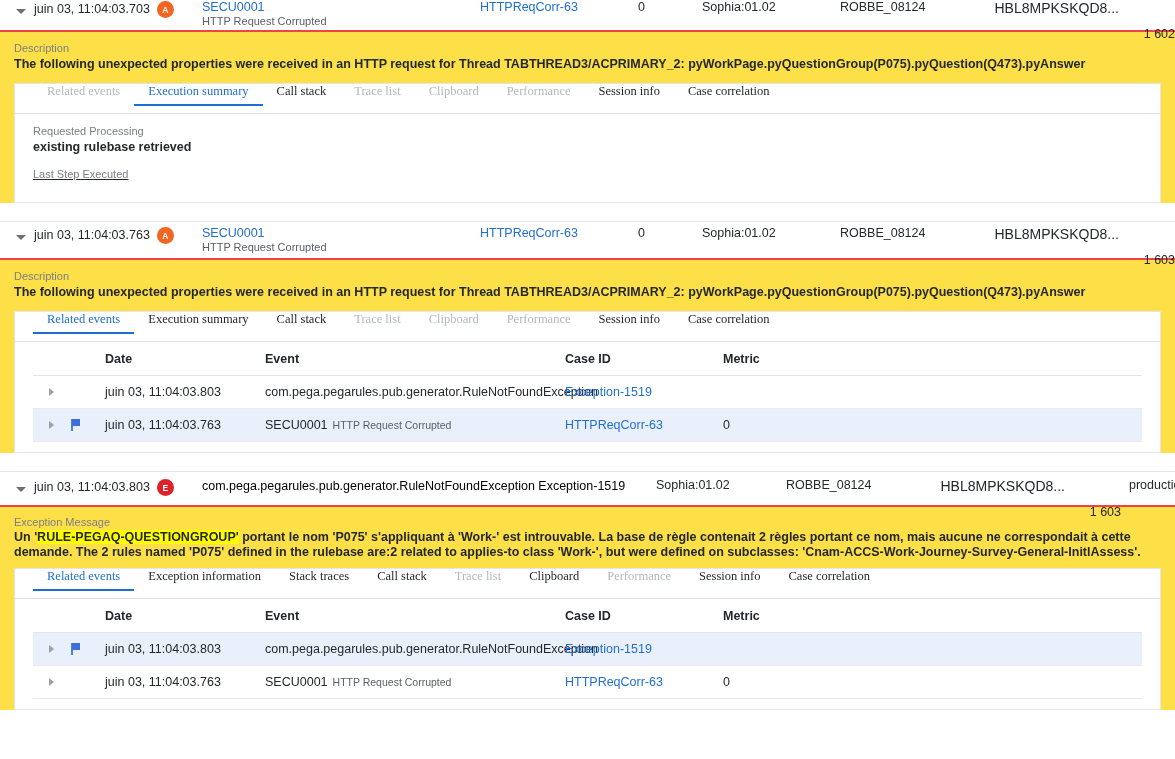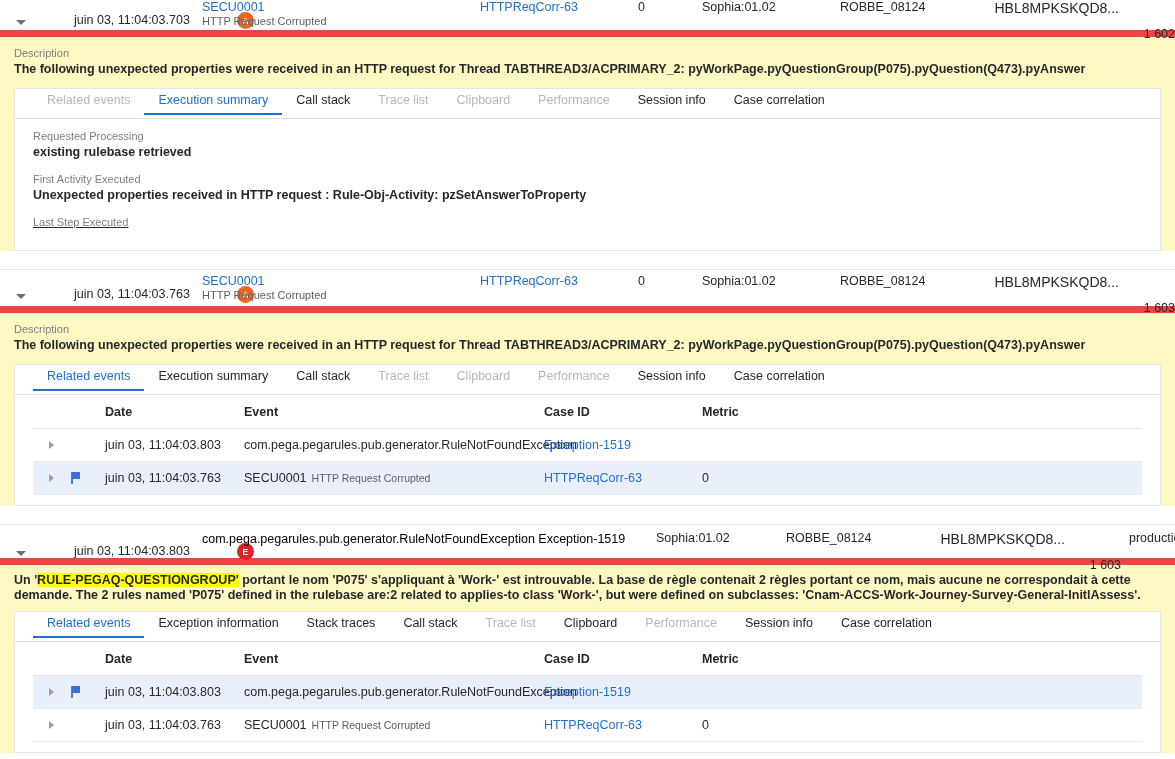--- a/index.html
+++ b/index.html
@@ -21,22 +21,21 @@
     align-items: flex-start;
     height: 36px;
     padding: 0 8px 0 14px;
     background: #fff;
   }
   .er-left {
     display: flex;
     align-items: flex-start;
     width: 172px;
     flex: none;
-    padding-top: 12px;
-    gap: 40px;
+    padding-top: 1px;
   }
   .caret {
     width: 14px; height: 14px;
     margin-right: 6px; margin-top: 3px;
     flex: none;
     position: relative;
   }
   .caret::after {
     content: "";
     position: absolute;
@@ -64,42 +63,43 @@
   .er-case { width: 150px; flex: none; color:#1f6fd0; font-size: 12.5px; padding-left:4px; }
   .er-metric { width: 76px; flex: none; font-size: 12.5px; text-align: left; padding-left: 12px; }
   .er-node { width: 138px; flex: none; font-size: 12.5px; text-align: left; }
   .er-user { width: 142px; flex: none; font-size: 12.5px; text-align: left; }
   .er-thread { width: 137px; flex: none; font-size: 14px; text-align: right; }
   .er-num { width: 56px; flex: none; font-size: 12.5px; text-align: right; margin-top: 27px; }
   .er-env { width: 86px; flex: none; font-size: 12.5px; text-align: left; padding-left: 8px;
             overflow:hidden; white-space: nowrap; }
 
   
-  .detail { background: #fef9c3; border-top: 7px solid #ef4444; padding: 0; }
+  .detail { background: #fde047; border-top: 2px solid #ef4444; padding: 0; }
   .desc-block { padding: 8px 14px 10px 14px; }
   .desc-label { font-size: 11px; color: #7a7f85; line-height: 16px; }
   .desc-text { font-size: 12.5px; color: #25282b; font-weight: bold; line-height: 17px; }
   .exc-label { font-size: 11px; color: #7a7f85; line-height: 15px; }
   .hl { background: #ffff00; }
 
   .panel {
     background: #fff;
     margin: 0 14px 0 14px;
     border: 1px solid #e3e5e8;
     border-bottom: none;
   }
   .panel.last { border-bottom: 1px solid #e3e5e8; }
 
   .tabs {
     display: flex;
-    align-items: center;
+    align-items: flex-start;
     height: 30px;
     padding: 0 18px;
     border-bottom: 1px solid #dfe1e4;
     background: #fff;
+    font-family: Liberation Serif, serif;
   }
   .tab {
     font-size: 12.5px;
     color: #25282b;
     padding: 0 14px 7px 14px;
     line-height: 14px;
     white-space: nowrap;
     position: relative;
     cursor: pointer;
   }
@@ -118,21 +118,21 @@
   .sum-value { font-size: 12.5px; color: #25282b; font-weight: bold; line-height: 16px; }
 
   
   .rtable { background: #fff; padding: 0 18px 10px 18px; }
   .rhead, .rrow { display: flex; align-items: center; }
   .rhead { height: 34px; border-bottom: 1px solid #e3e5e8; }
   .rrow { height: 33px; border-bottom: 1px solid #e9ebed; }
   .rrow.sel { background: #eaf0fb; }
   .c-exp { width: 36px; flex:none; display:flex; align-items:center; justify-content:center; }
   .c-flag { width: 36px; flex:none; display:flex; align-items:center; }
-  .c-date { width: 139px; flex:none; }
+  .c-date { width: 160px; flex:none; }
   .c-event { width: 300px; flex:none; }
   .c-case { width: 158px; flex:none; }
   .c-metric { width: 120px; flex:none; }
   .rhead .hcell { font-size: 12.5px; font-weight: bold; color: #25282b; }
   .rrow .cell { font-size: 12.5px; color: #25282b; }
   .rrow .cell.link { color: #1f6fd0; }
   .cell .muted { color: #5c6066; font-size: 10.5px; margin-left: 5px; }
   .exp-arrow { width:0;height:0;
     border-top: 4px solid transparent; border-bottom: 4px solid transparent;
     border-left: 5px solid #9aa0a6; }
@@ -184,24 +184,20 @@
         <div class="tab disabled">Performance</div>
         <div class="tab">Session info</div>
         <div class="tab">Case correlation</div>
       </div>
       <div class="summary">
         <div class="sum-item">
           <div class="sum-label">Requested Processing</div>
           <div class="sum-value">existing rulebase retrieved</div>
         </div>
         <div class="sum-item">
-          <div class="sum-label">First Activity Executed</div>
-          <div class="sum-value">Unexpected properties received in HTTP request : Rule-Obj-Activity: pzSetAnswerToProperty</div>
-        </div>
-        <div class="sum-item">
           <div class="sum-label">Last Step Executed</div>
         </div>
       </div>
     </div>
     <div class="gap"></div>
   </div>
 
   <div class="divider"></div>
 
   <div class="event-row" style="height:36px;padding-top:4px;">
@@ -288,20 +284,21 @@
     </div>
     <div class="er-node" style="width:130px;">Sophia:01.02</div>
     <div class="er-user">ROBBE_08124</div>
     <div class="er-thread">HBL8MPKSKQD8...</div>
     <div class="er-num">1 603</div>
     <div class="er-env">production-t...</div>
   </div>
 
   <div class="detail">
     <div class="desc-block" style="padding-bottom:8px;">
+      <div class="exc-label"><span>Exception Message</span></div>
       <div class="desc-text" style="line-height:15px;"><span>Un '</span><span class="hl">RULE-PEGAQ-QUESTIONGROUP'</span><span> portant le nom 'P075' s'appliquant à 'Work-' est introuvable. La base de règle contenait 2 règles portant ce nom, mais aucune ne correspondait à cette demande. The 2 rules named 'P075' defined in the rulebase are:2 related to applies-to class 'Work-', but were defined on subclasses: 'Cnam-ACCS-Work-Journey-Survey-General-InitlAssess'.</span></div>
     </div>
     <div class="panel last">
       <div class="tabs">
         <div class="tab active">Related events</div>
         <div class="tab">Exception information</div>
         <div class="tab">Stack traces</div>
         <div class="tab">Call stack</div>
         <div class="tab disabled">Trace list</div>
         <div class="tab">Clipboard</div>

